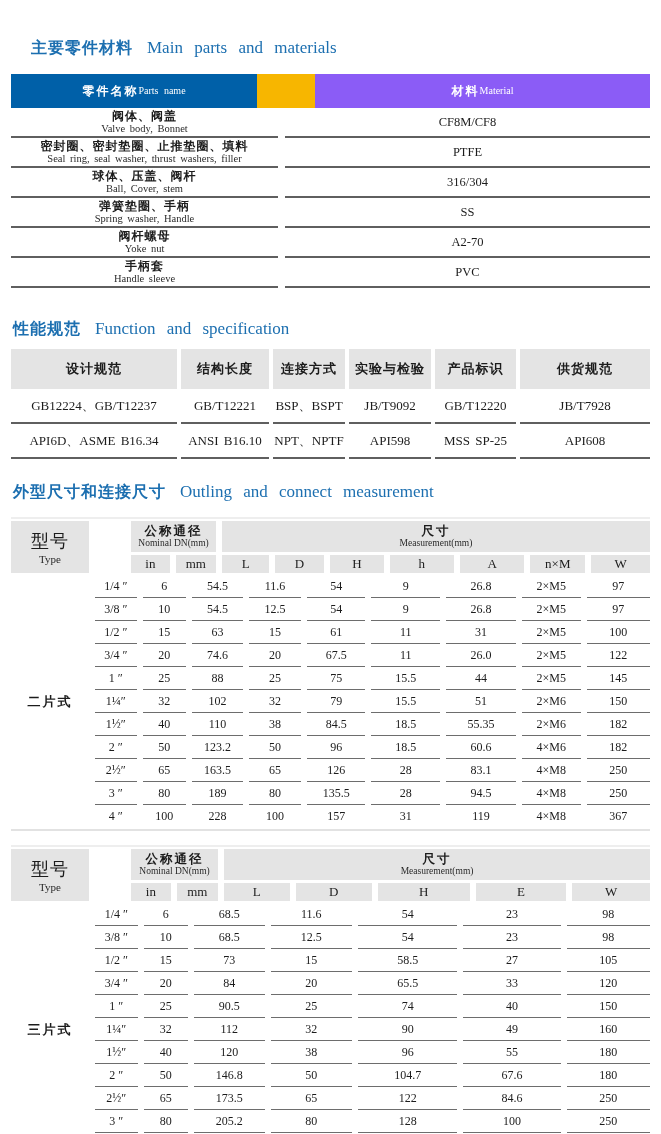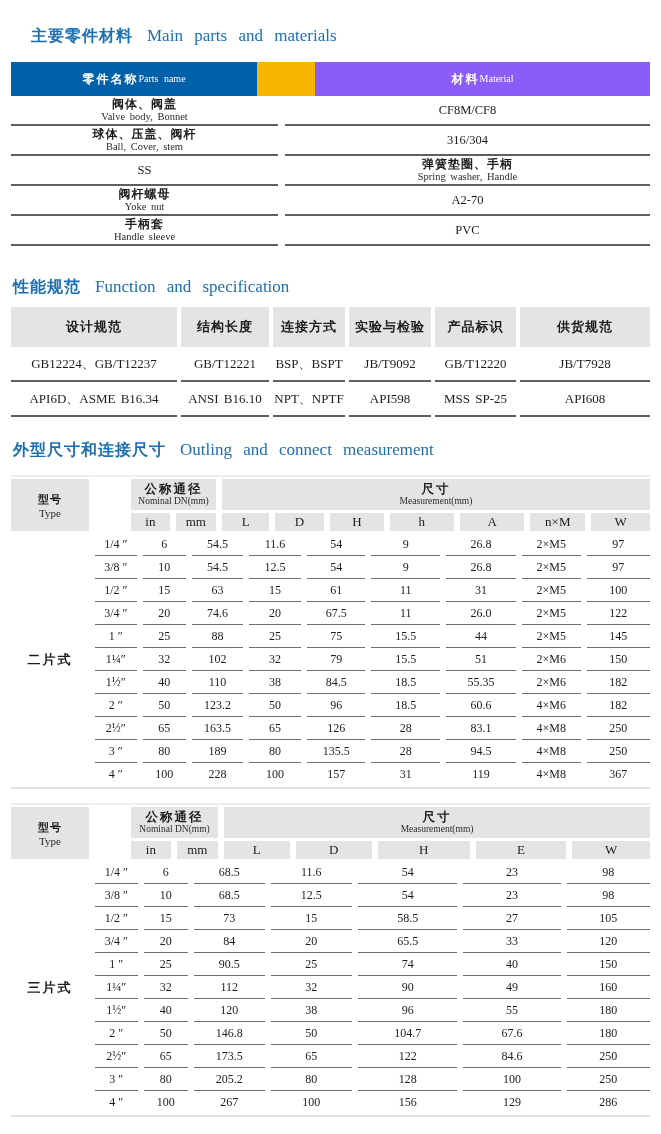--- a/index.html
+++ b/index.html
@@ -10,21 +10,21 @@
     color: #1c1c1c;
     overflow: hidden;
     position: relative;
   }
   .page { padding: 0 11px; }
 
   
   .sec-title { margin: 0 2px; color: #1c6fb0; white-space: nowrap; }
   .sec-title .zh { font-size: 16px; font-weight: bold; letter-spacing: 1px; }
   .sec-title .en { font-size: 17px; font-weight: normal; word-spacing: 7px; margin-left: 8px; }
-  #title1 { padding-top: 20px; margin-left: 20px; }
+  #title1 { padding-top: 32px; margin-left: 20px; }
   #title2 { margin-top: 25px; }
   #title3 { margin-top: 17px; }
 
   
   .mat-bar { display: flex; height: 34px; margin-top: 15px; }
   .mat-bar .seg { display: flex; justify-content: center; align-items: center; color: #fff; }
   .mat-bar .seg .zh { font-size: 12px; font-weight: bold; letter-spacing: 2px; line-height: 14px; }
   .mat-bar .seg .en { font-size: 10px; line-height: 12px; word-spacing: 3px; }
   .mat-blue   { width: 246px; background: #0060a8; }
   .mat-orange { width: 58px;  background: #f7b600; }
@@ -54,21 +54,21 @@
     border-bottom: 2px solid #5f5f5f;
   }
 
   
   .dims { margin-top: 14px; border-top: 2px solid #eeeeee; border-bottom: 2px solid #e2e2e2; padding: 2px 0 1px 0; }
   .dims-head { display: flex; column-gap: 6px; }
   .type-head {
     width: 78px; background: #e4e4e4;
     display: flex; flex-direction: column; justify-content: center; align-items: center;
   }
-  .type-head .zh { font-size: 11px; font-weight: bold; letter-spacing: 1px; }
+  .type-head .zh { font-size: 18px; font-weight: normal; letter-spacing: 1px; }
   .type-head .en { font-size: 11px; color: #2a2a2a; }
   .head-right { flex: 1; display: flex; flex-direction: column; row-gap: 3px; padding-left: 36px; }
   .hrow { display: grid; column-gap: 6px; }
   .hrow .hc { background: #e4e4e4; display: flex; flex-direction: column; justify-content: center; align-items: center; }
   .hrow1 .hc { height: 31px; }
   .hrow1 .zh { font-size: 12.5px; font-weight: bold; letter-spacing: 2px; line-height: 14px; }
   .hrow1 .en { font-size: 9.5px; color: #2a2a2a; line-height: 11px; }
   .hrow2 .hc { height: 18px; font-size: 13px; }
   .cols2 { grid-template-columns: 46fr 48fr 56fr 58fr 64fr 76fr 77fr 65fr 70fr; }
   .cols3 { grid-template-columns: 46fr 48fr 76fr 88fr 107fr 105fr 90fr; }
@@ -114,35 +114,44 @@
       <div>
         <span class="zh">阀体、阀盖</span>
         <span class="en">Valve body, Bonnet</span>
       </div>
       <div>
           <span class="val">CF8M/CF8</span>
         </div>
     </div>
     <div class="mat-row">
       <div>
+        <span class="zh">密封圈、密封垫圈、止推垫圈、填料</span>
+        <span class="en">Seal ring, seal washer, thrust washers, filler</span>
+      </div>
+      <div>
+          <span class="val">PTFE</span>
+        </div>
+    </div>
+    <div class="mat-row">
+      <div>
         <span class="zh">球体、压盖、阀杆</span>
         <span class="en">Ball, Cover, stem</span>
       </div>
       <div>
           <span class="val">316/304</span>
         </div>
     </div>
     <div class="mat-row">
       <div>
-          <span class="val">SS</span>
-        </div>
-      <div>
         <span class="zh">弹簧垫圈、手柄</span>
         <span class="en">Spring washer, Handle</span>
       </div>
+      <div>
+          <span class="val">SS</span>
+        </div>
     </div>
     <div class="mat-row">
       <div>
         <span class="zh">阀杆螺母</span>
         <span class="en">Yoke nut</span>
       </div>
       <div>
           <span class="val">A2-70</span>
         </div>
     </div>

